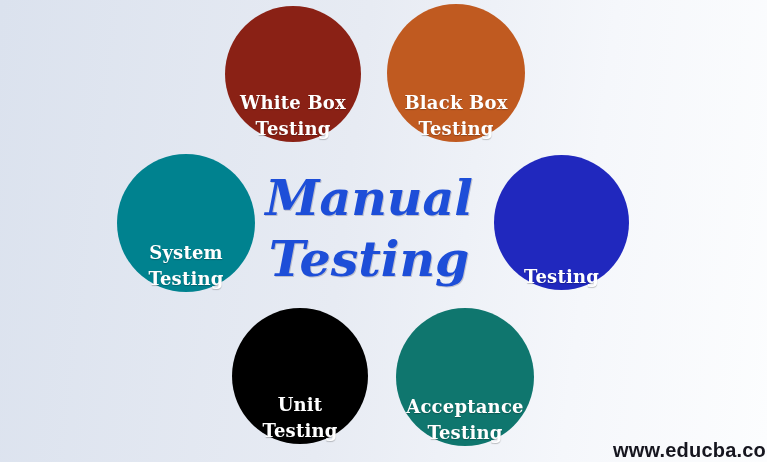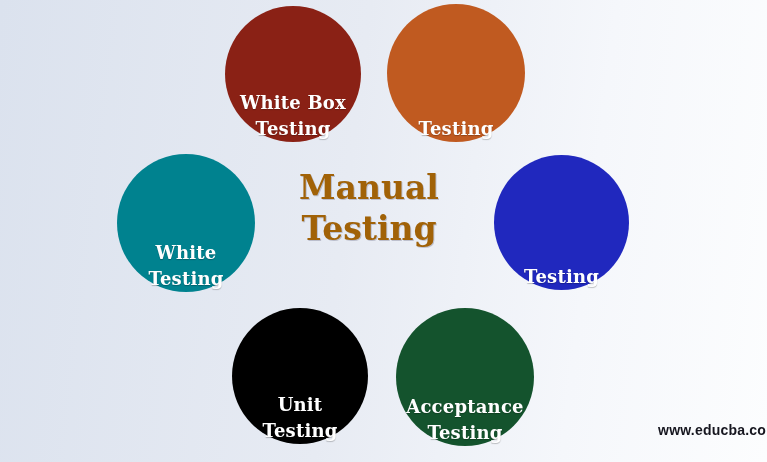--- a/index.html
+++ b/index.html
@@ -25,63 +25,65 @@
     line-height: 1.45;
     letter-spacing: 0.2px;
     text-shadow: 0 1px 1px rgba(0,0,0,0.25);
   }
   .node span { display: block; }
   .node-whitebox    { left: 225px; top: 6px;   width: 136px; height: 136px; background: #8a2115; }
   .node-blackbox    { left: 387px; top: 4px;   width: 138px; height: 138px; background: #c05a20; }
   .node-system      { left: 117px; top: 154px; width: 138px; height: 138px; background: #00828f; }
   .node-integration { left: 494px; top: 155px; width: 135px; height: 135px; background: #2028be; }
   .node-unit        { left: 232px; top: 308px; width: 136px; height: 136px; background: #000000; }
-  .node-acceptance  { left: 396px; top: 308px; width: 138px; height: 138px; background: #14532d; }
+  .node-acceptance  { left: 396px; top: 308px; width: 138px; height: 138px; background: #0f766e; }
   .title {
     position: absolute;
     left: 240px; top: 168px; width: 258px;
     text-align: center;
-    font-size: 33px;
+    font-size: 49px;
     font-weight: bold;
-    color: #a16207;
+    color: #1d4ed8;
     line-height: 1.24;
     text-shadow: 1px 1px 0 rgba(60,60,90,0.25);
+    font-style: italic;
   }
   .title span { display: block; }
   .watermark {
     position: absolute;
-    right: 1px; bottom: 24px;
+    right: 1px; bottom: 0;
     font-family: "Liberation Sans", "DejaVu Sans", sans-serif;
     font-weight: bold;
-    font-size: 14px;
+    font-size: 20px;
     color: #16161f;
     letter-spacing: 0.2px;
   }
 </style>
 </head>
 <body>
 
 <div class="canvas">
 
   <div class="title">
     <span>Manual</span>
     <span>Testing</span>
   </div>
 
   <div class="node node-whitebox">
     <span>White Box</span>
     <span>Testing</span>
   </div>
 
   <div class="node node-blackbox">
+    <span>Black Box</span>
     <span>Testing</span>
   </div>
 
   <div class="node node-system">
-    <span>White</span>
+    <span>System</span>
     <span>Testing</span>
   </div>
 
   <div class="node node-integration">
     <span>Testing</span>
   </div>
 
   <div class="node node-unit">
     <span>Unit</span>
     <span>Testing</span>

